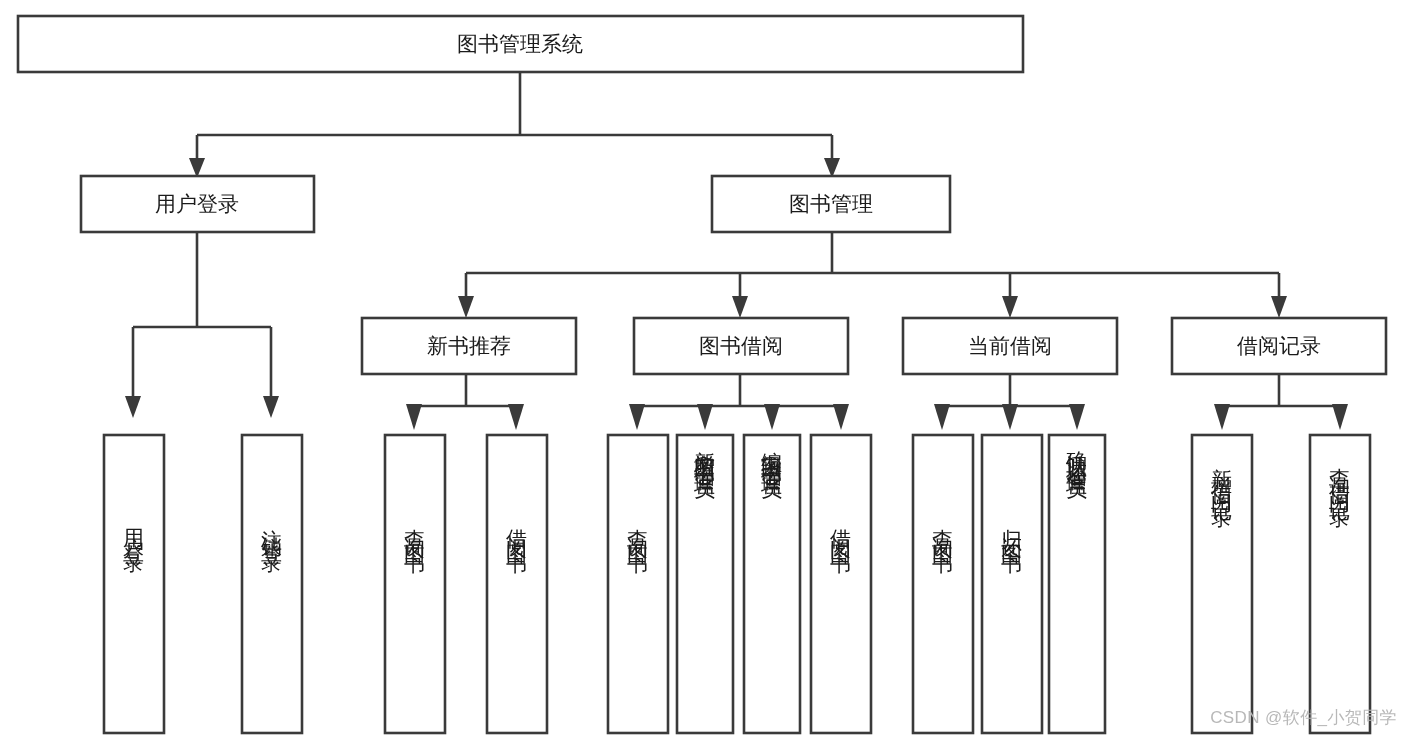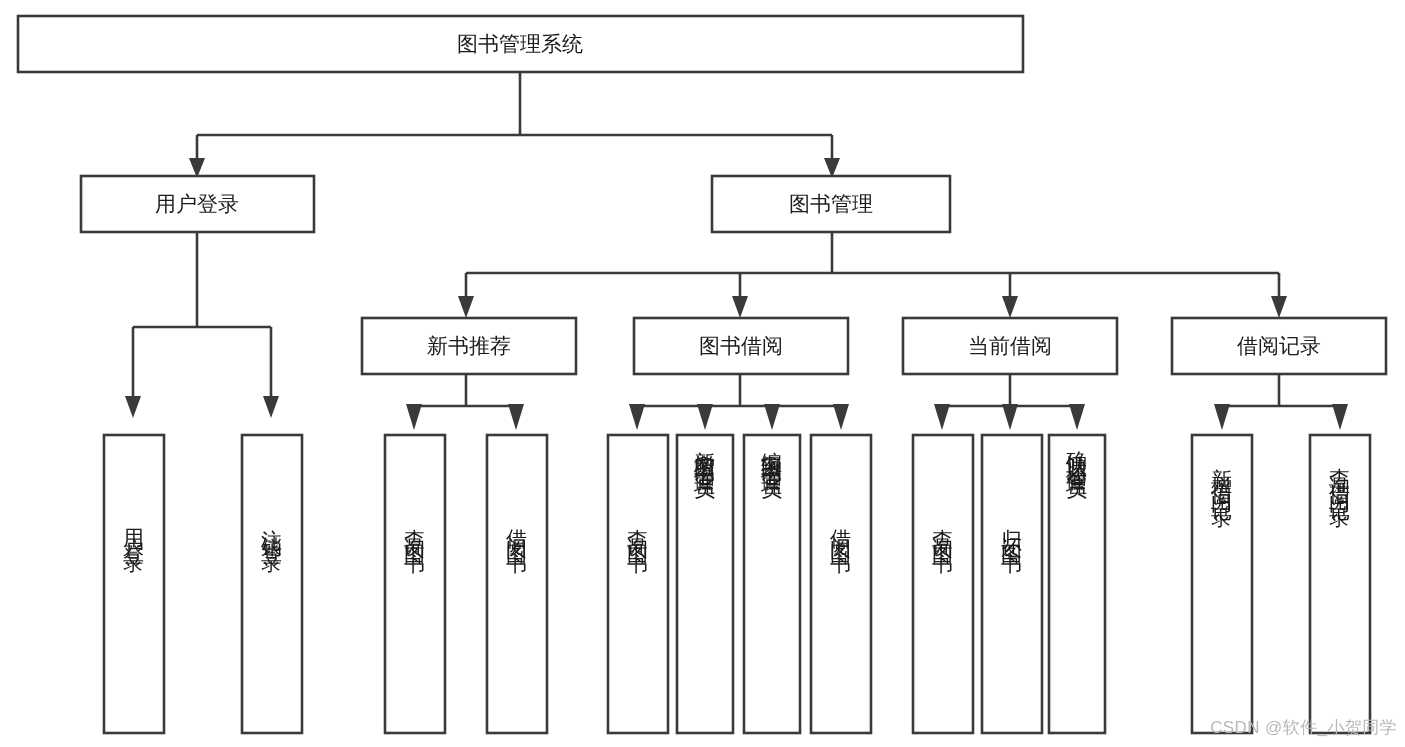--- a/index.html
+++ b/index.html
@@ -48,21 +48,21 @@
   }
   .node-label-v {
     font-family: "Liberation Sans", "DejaVu Sans", sans-serif;
     font-size: 21px;
     fill: #1b1b1b;
     text-anchor: middle;
   }
   .watermark {
     position: absolute;
     right: 8px;
-    bottom: 8px;
+    bottom: 18px;
     font-family: "Liberation Sans", "DejaVu Sans", sans-serif;
     font-size: 17px;
     color: #b8b8b8;
     white-space: nowrap;
     letter-spacing: 0.4px;
     user-select: none;
   }
 </style>
 </head>
 <body>

